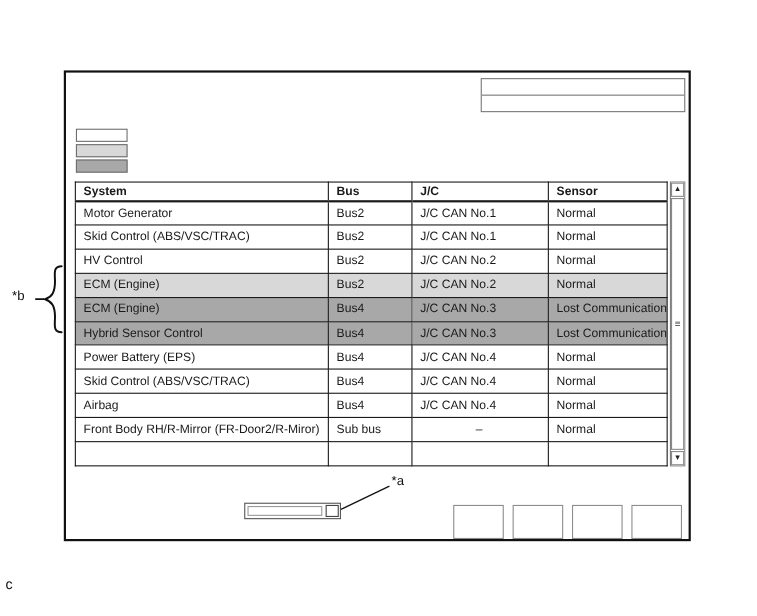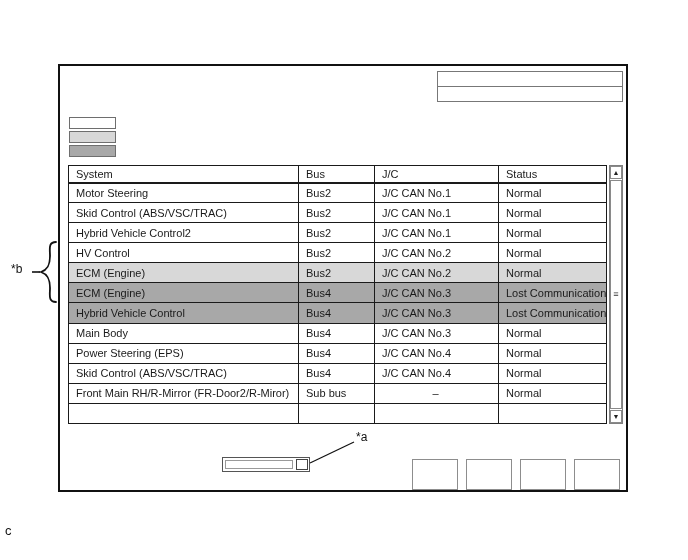--- a/index.html
+++ b/index.html
@@ -26,21 +26,21 @@
   .legend { position:absolute; left:9px; top:51px; }
   .legend-box { width:47px; height:12px; border:1px solid #6e6e6e; margin-bottom:2px; }
 
   
   .table-wrap { position:absolute; left:8px; top:99px; display:flex; align-items:stretch; }
   table.can { border-collapse:collapse; table-layout:fixed; width:538px; background:#fff; }
   table.can th, table.can td {
     border:1px solid #1a1a1a; font-size:11px; font-weight:normal;
     padding:0 2px 0 7px; text-align:left; white-space:nowrap; overflow:hidden;
   }
-  table.can th { height:17px; border-bottom-width:2px; }
+  table.can th { height:17px; border-bottom-width:2px;font-weight:bold; }
   table.can td { height:15px; }
   table.can td.center { text-align:center; padding-left:0; }
 
   .scrollbar {
     width:14px; height:259px; margin-left:2px; border:1px solid #808080;
     background:#fff; display:flex; flex-direction:column;
   }
   .sb-btn {
     height:13px; border:1px solid #8a8a8a; font-size:7px; line-height:11px;
     text-align:center; color:#222; background:#fff; flex:0 0 auto;
@@ -93,38 +93,32 @@
         <col style="width:230px">
           <col style="width:76px">
           <col style="width:124px">
           <col style="width:108px">
       </colgroup>
       <thead>
         <tr>
           <th>System</th>
           <th>Bus</th>
           <th>J/C</th>
-          <th>Status</th>
+          <th>Sensor</th>
         </tr>
       </thead>
       <tbody>
           <tr>
-            <td>Motor Steering</td>
+            <td>Motor Generator</td>
             <td>Bus2</td>
             <td>J/C CAN No.1</td>
             <td>Normal</td>
           </tr>
           <tr>
             <td>Skid Control (ABS/VSC/TRAC)</td>
-            <td>Bus2</td>
-            <td>J/C CAN No.1</td>
-            <td>Normal</td>
-          </tr>
-          <tr>
-            <td>Hybrid Vehicle Control2</td>
             <td>Bus2</td>
             <td>J/C CAN No.1</td>
             <td>Normal</td>
           </tr>
           <tr>
             <td>HV Control</td>
             <td>Bus2</td>
             <td>J/C CAN No.2</td>
             <td>Normal</td>
           </tr>
@@ -134,45 +128,45 @@
             <td style="background: rgb(216, 216, 216);">J/C CAN No.2</td>
             <td style="background: rgb(216, 216, 216);">Normal</td>
           </tr>
           <tr>
             <td style="background: rgb(168, 168, 168);">ECM (Engine)</td>
             <td style="background: rgb(168, 168, 168);">Bus4</td>
             <td style="background: rgb(168, 168, 168);">J/C CAN No.3</td>
             <td style="background: rgb(168, 168, 168);">Lost Communication</td>
           </tr>
           <tr>
-            <td style="background: rgb(168, 168, 168);">Hybrid Vehicle Control</td>
+            <td style="background: rgb(168, 168, 168);">Hybrid Sensor Control</td>
             <td style="background: rgb(168, 168, 168);">Bus4</td>
             <td style="background: rgb(168, 168, 168);">J/C CAN No.3</td>
             <td style="background: rgb(168, 168, 168);">Lost Communication</td>
           </tr>
           <tr>
-            <td>Main Body</td>
-            <td>Bus4</td>
-            <td>J/C CAN No.3</td>
-            <td>Normal</td>
-          </tr>
-          <tr>
-            <td>Power Steering (EPS)</td>
+            <td>Power Battery (EPS)</td>
             <td>Bus4</td>
             <td>J/C CAN No.4</td>
             <td>Normal</td>
           </tr>
           <tr>
             <td>Skid Control (ABS/VSC/TRAC)</td>
             <td>Bus4</td>
             <td>J/C CAN No.4</td>
             <td>Normal</td>
           </tr>
           <tr>
-            <td>Front Main RH/R-Mirror (FR-Door2/R-Miror)</td>
+            <td>Airbag</td>
+            <td>Bus4</td>
+            <td>J/C CAN No.4</td>
+            <td>Normal</td>
+          </tr>
+          <tr>
+            <td>Front Body RH/R-Mirror (FR-Door2/R-Miror)</td>
             <td>Sub bus</td>
             <td class="center">–</td>
             <td>Normal</td>
           </tr>
           <tr>
             <td></td>
             <td></td>
             <td></td>
             <td></td>
           </tr>

